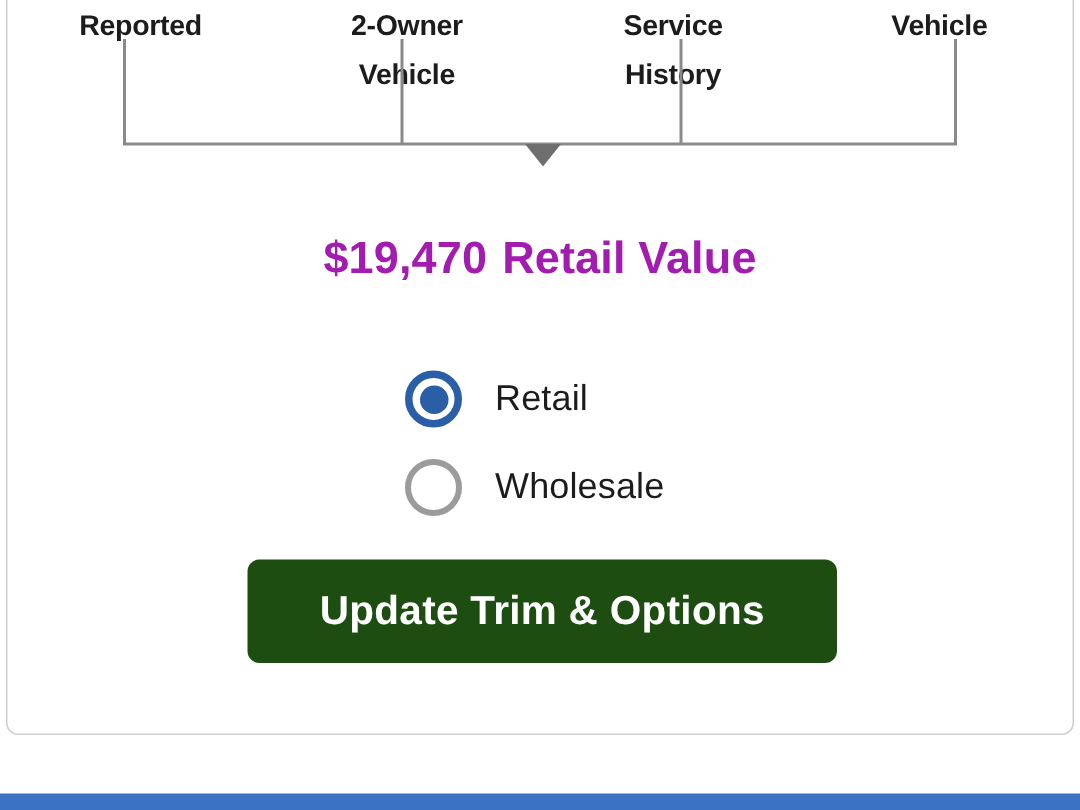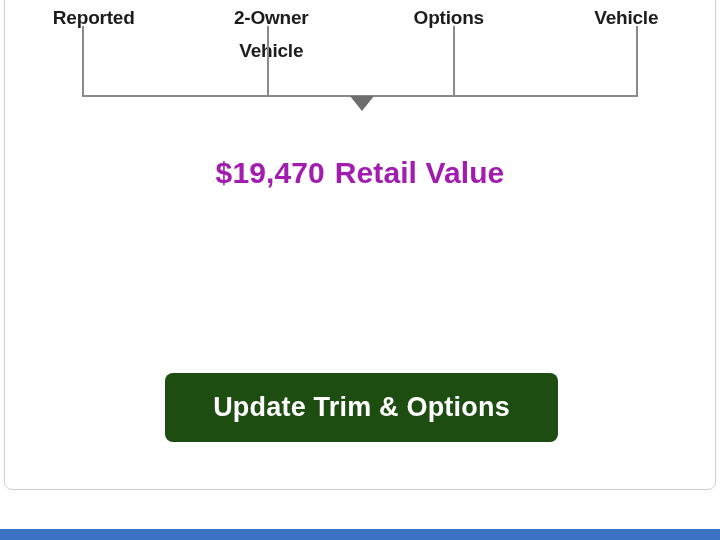--- a/index.html
+++ b/index.html
@@ -173,21 +173,22 @@
 
     <div class="highlights">
       <div class="highlight">
         <span class="ln">Reported</span>
       </div>
       <div class="highlight">
         <span class="ln">2-Owner</span>
         <span class="ln">Vehicle</span>
       </div>
       <div class="highlight">
-        <span class="ln">Options</span>
+        <span class="ln">Service</span>
+        <span class="ln">History</span>
       </div>
       <div class="highlight">
         <span class="ln">Vehicle</span>
       </div>
     </div>
 
     <div class="scalewrap">
       <svg width="710" height="180" viewBox="0 0 710 180">
 
         <line x1="77" y1="95" x2="633" y2="95" stroke="#8a8a8a" stroke-width="2"></line>
@@ -200,20 +201,33 @@
         <line x1="632" y1="25" x2="632" y2="95" stroke="#8a8a8a" stroke-width="2"></line>
 
         <polygon points="345,95 369,95 357,110" fill="#6e6e6e"></polygon>
       </svg>
     </div>
 
     <div class="valueline">
       <span class="value-amount">$19,470</span><span class="value-label">Retail Value</span>
     </div>
 
+    <div class="radios">
+
+      <div class="radio-row">
+        <span class="radio-mark on"></span>
+        <span class="radio-label">Retail</span>
+      </div>
+
+      <div class="radio-row">
+        <span class="radio-mark off"></span>
+        <span class="radio-label">Wholesale</span>
+      </div>
+
+    </div>
 
     <button class="cta">Update Trim &amp; Options</button>
 
   </div>
 
   <div class="bottom-bar"></div>
 
 </div>
 
 </body></html>

